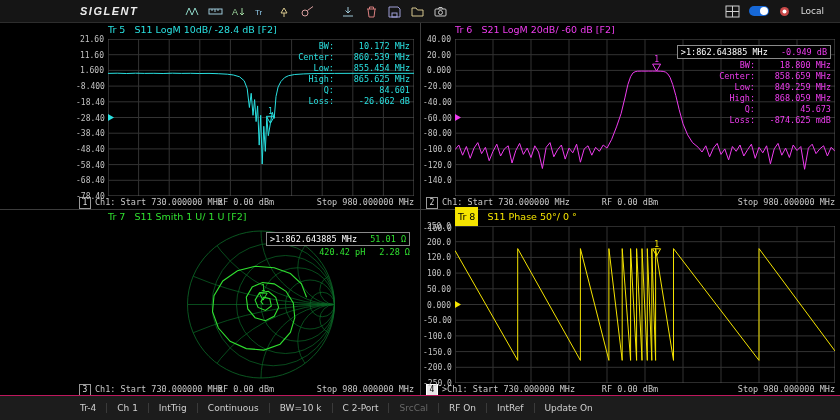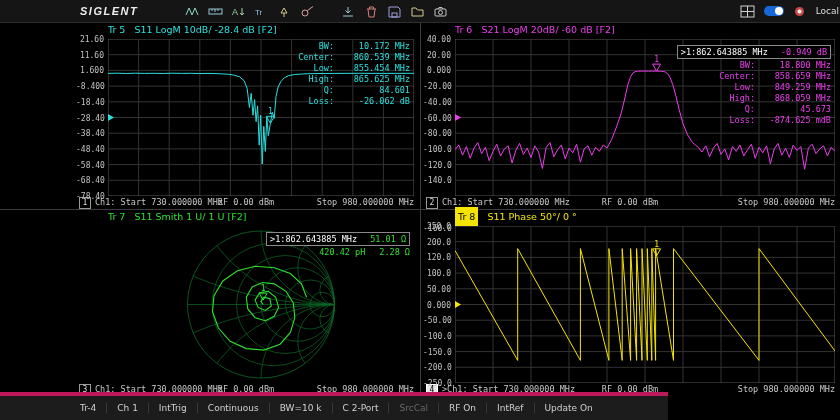--- a/index.html
+++ b/index.html
@@ -7,21 +7,21 @@
        font-family:"DejaVu Sans",sans-serif;-webkit-font-smoothing:none;}
 
   
   .topbar{position:absolute;top:0;left:0;right:0;height:22px;background:#151515;
           border-bottom:1px solid #2d2d2d;display:flex;align-items:center;}
   .logo{margin-left:80px;color:#ececec;font-weight:bold;font-style:italic;
         font-size:11px;letter-spacing:1.5px;font-family:"Liberation Sans",sans-serif;}
   .tb-icons{display:flex;align-items:center;margin-left:46px;gap:7px;}
   .tb-ic{display:inline-flex;width:16px;height:15px;align-items:center;justify-content:center;}
   .tb-ic.gap{margin-left:18px;}
-  .tb-right{margin-left:auto;display:flex;align-items:center;gap:8px;margin-right:1px;}
+  .tb-right{margin-left:auto;display:flex;align-items:center;gap:8px;margin-right:16px;}
   .toggle{width:20px;height:10px;border-radius:5px;background:#1668d8;position:relative;display:inline-block;}
   .toggle .knob{position:absolute;right:1px;top:1px;width:8px;height:8px;border-radius:50%;background:#fff;}
   .local{color:#ddd;font-size:9px;}
 
   
   .main{position:absolute;top:23px;left:0;width:840px;height:373px;background:#000;}
   .vdiv{position:absolute;left:420px;top:0;width:1px;height:373px;background:#3c3c3c;}
   .hdiv{position:absolute;left:0;top:186px;width:840px;height:1px;background:#3c3c3c;}
   .quadrant{position:absolute;width:420px;height:186px;--inset:78px;}
   .q-left{--inset:78px;}  .q-right{--inset:4px;}
@@ -53,22 +53,22 @@
   .q-footer{position:absolute;left:var(--inset);right:6px;bottom:0;height:12px;
             font:8.5px "DejaVu Sans Mono",monospace;color:#c8c8c8;}
   .q-num{position:absolute;left:1px;top:0;width:10px;height:10px;border:1px solid #9a9a9a;
          color:#ddd;font-size:8px;text-align:center;line-height:10px;}
   .q-num.active{background:#e8e8e8;color:#000;border-color:#fff;}
   .f-ch{position:absolute;left:17px;}
   .f-rf{position:absolute;left:50%;transform:translateX(-50%);}
   .f-stop{position:absolute;right:0;}
 
   
-  .statusbar{position:absolute;left:0;bottom:0;width:668px;height:24px;background:#1c1c1c;
-             border-top:4px solid #be185d;display:flex;align-items:center;}
+  .statusbar{position:absolute;left:0;bottom:0;width:840px;height:24px;background:#1c1c1c;
+             border-top:1px solid #be185d;display:flex;align-items:center;}
   .sb-items{display:flex;margin-left:80px;align-items:center;}
   .sb-item{color:#d0d0d0;font-size:9px;padding:0 10px;border-right:1px solid #3a3a3a;}
   .sb-item:first-child{padding-left:0;}
   .sb-item:last-child{border-right:none;}
   .sb-item.dim{color:#686868;}
 </style>
 </head>
 <body>
 
 <header class="topbar">

